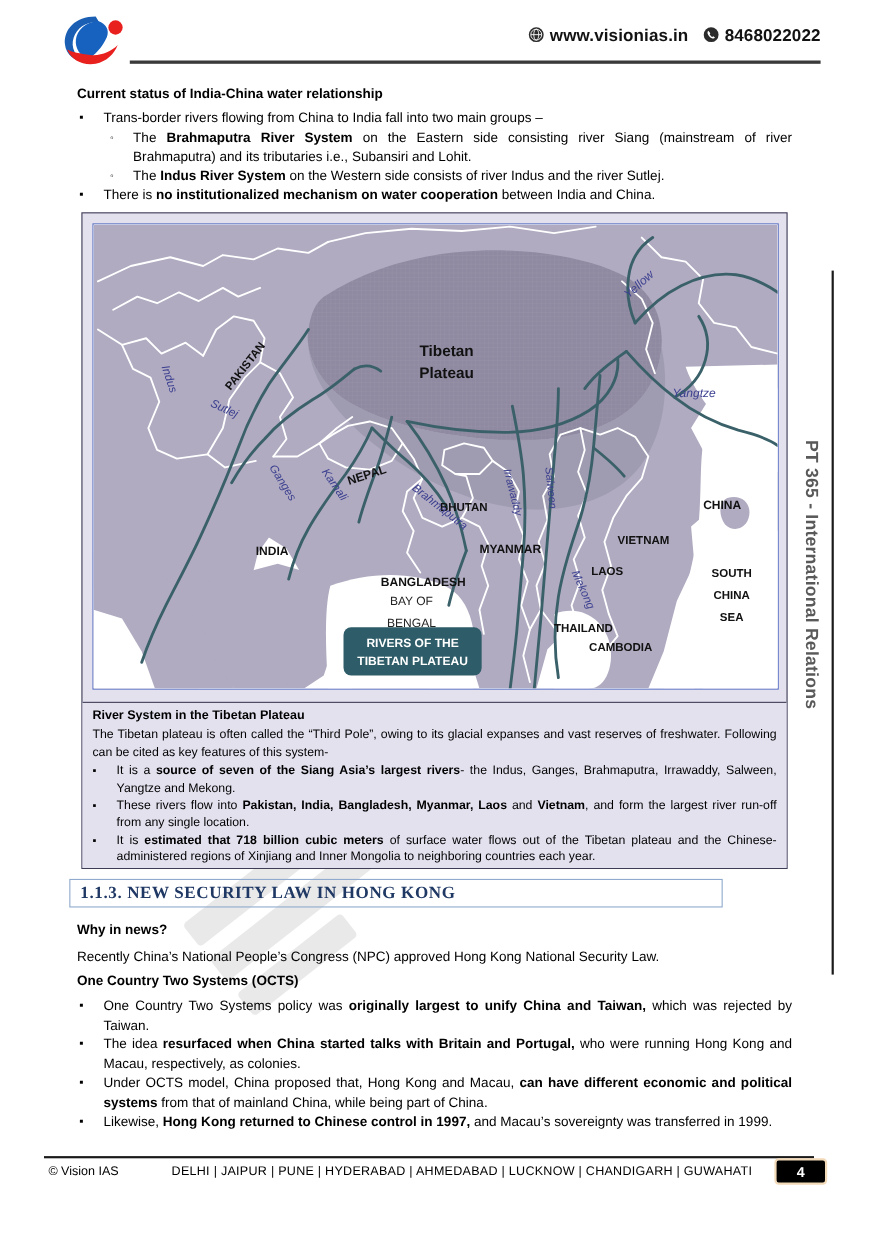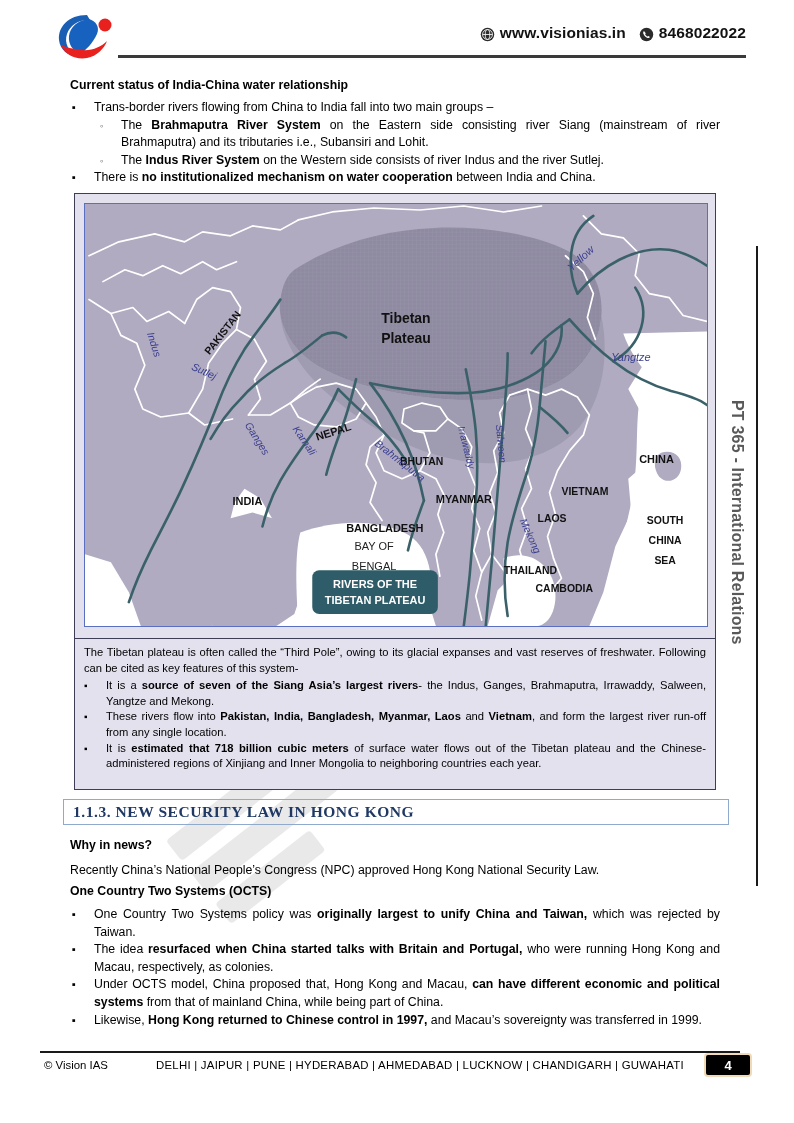--- a/index.html
+++ b/index.html
@@ -43,21 +43,21 @@
     position: absolute;
     right: 48px; top: 24px;
     display: flex;
     align-items: center;
     gap: 13px;
     font-size: 15.5px;
     font-weight: bold;
     color: #121212;
     letter-spacing: .1px;
   }
-  .hr-item { display: flex; align-items: flex-end; gap: 5px; }
+  .hr-item { display: flex; align-items: flex-start; gap: 5px; }
   .hdr-rule {
     position: absolute;
     left: 118px; top: 55px;
     width: 628px; height: 2.5px;
     background: #3a3a3a;
   }
 
   
   .content {
     position: absolute;
@@ -141,21 +141,21 @@
   }
   .cap-list { margin-top: 2px; }
   .cap-row { display: flex; align-items: flex-start; font-size: 11.2px; line-height: 15.6px; }
   .cap-row .bul { width: 22px; flex: 0 0 22px; font-size: 10px; }
   .cap-row .txt { flex: 1; text-align: justify; }
 
   
   .sec-head {
     position: absolute;
     left: 63px; top: 799px;
-    width: 666px;
+    width: 594px;
     height: 26px;
     box-sizing: border-box;
     border: 1px solid #8faacd;
     background: transparent;
     display: flex;
     align-items: center;
     padding-left: 9px;
     font-family: "Liberation Serif", serif;
     font-size: 15.5px;
     font-weight: bold;
@@ -442,20 +442,21 @@
 
       <g>
         <rect x="228" y="368" width="126" height="44" rx="7" fill="#2e5c68"></rect>
         <text x="291" y="386" font-size="11" font-weight="bold" fill="#fff" text-anchor="middle" font-family="Liberation Sans, sans-serif">RIVERS OF THE</text>
         <text x="291" y="402" font-size="11" font-weight="bold" fill="#fff" text-anchor="middle" font-family="Liberation Sans, sans-serif">TIBETAN PLATEAU</text>
       </g>
     </svg>
   </div>
 
   <div class="caption-box">
+    <div class="cap-title">River System in the Tibetan Plateau</div>
     <div class="cap-p">The Tibetan plateau is often called the “Third Pole”, owing to its glacial expanses and vast reserves of freshwater. Following can be cited as key features of this system-</div>
     <div class="cap-list">
       <div class="cap-row">
         <div class="bul">▪</div>
         <div class="txt">It is a <b>source of seven of the Siang Asia’s largest rivers</b>- the Indus, Ganges, Brahmaputra, Irrawaddy, Salween, Yangtze and Mekong.</div>
       </div>
       <div class="cap-row">
         <div class="bul">▪</div>
         <div class="txt">These rivers flow into <b>Pakistan, India, Bangladesh, Myanmar, Laos</b> and <b>Vietnam</b>, and form the largest river run-off from any single location.</div>
       </div>

